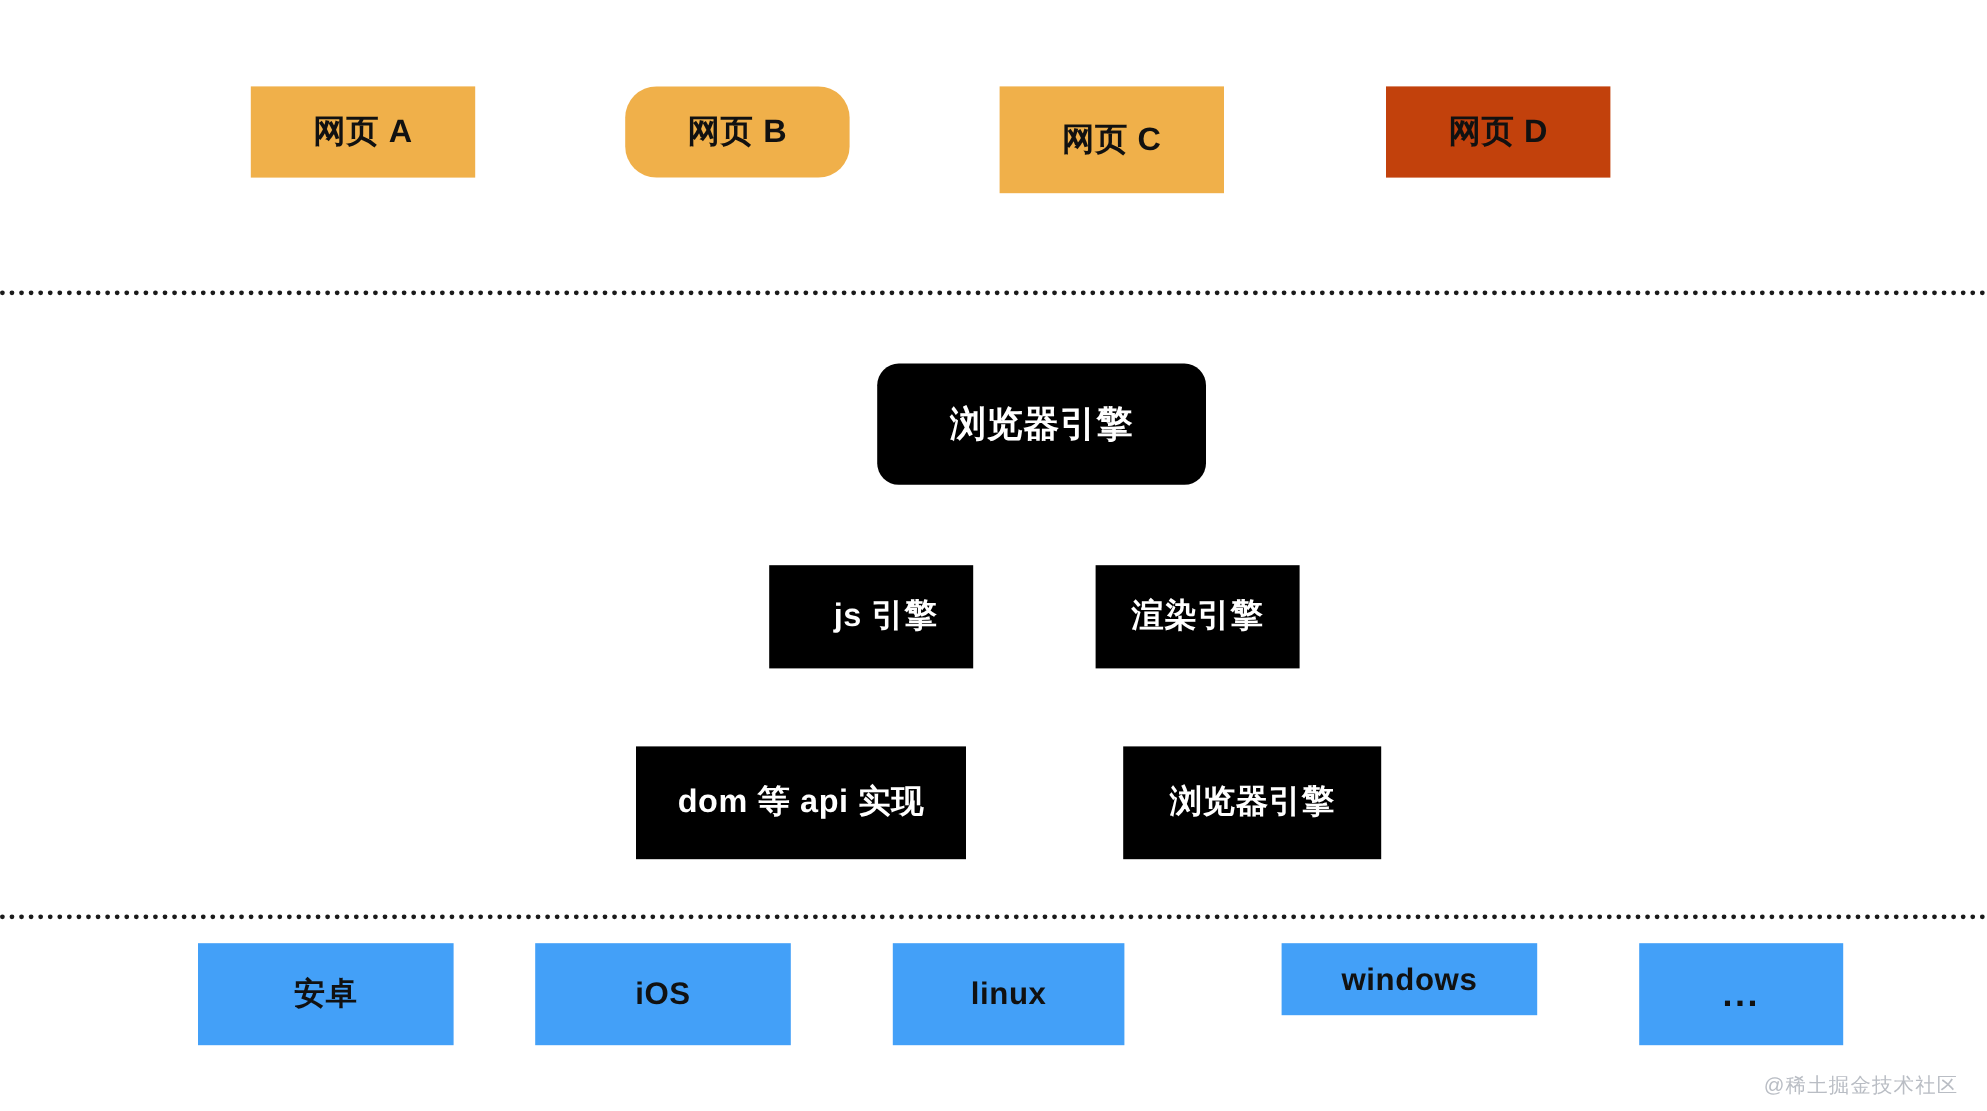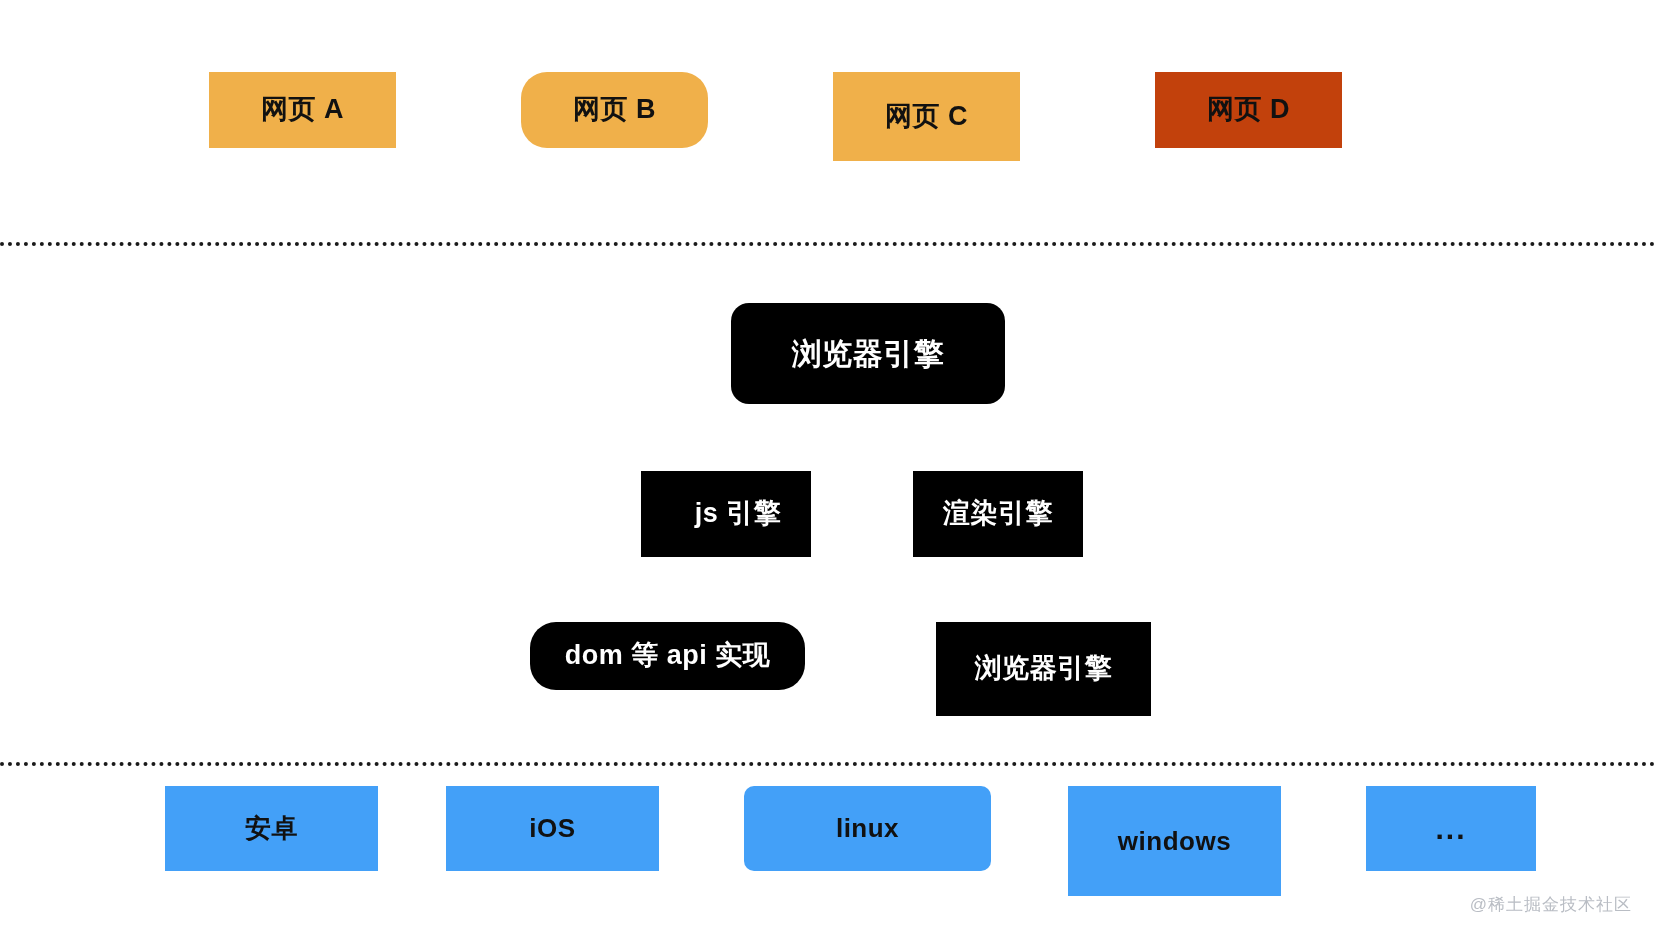--- a/index.html
+++ b/index.html
@@ -96,41 +96,41 @@
       <span>浏览器引擎</span>
     </div>
 
     <div class="box box-engine engine-l2" style="left: 641px; top: 471px; width: 170px; height: 86px; background: rgb(0, 0, 0); color: rgb(255, 255, 255); padding-left: 24px;">
       <span>js 引擎</span>
     </div>
     <div class="box box-engine engine-l2" style="left: 913px; top: 471px; width: 170px; height: 86px; background: rgb(0, 0, 0); color: rgb(255, 255, 255);">
       <span>渲染引擎</span>
     </div>
 
-    <div class="box box-engine engine-l3" style="left: 530px; top: 622px; width: 275px; height: 68px; background: rgb(0, 0, 0); color: rgb(255, 255, 255); border-radius: 26px;">
+    <div class="box box-engine engine-l3" style="left: 530px; top: 622px; width: 275px; height: 94px; background: rgb(0, 0, 0); color: rgb(255, 255, 255);">
       <span>dom 等 api 实现</span>
     </div>
     <div class="box box-engine engine-l3" style="left: 936px; top: 622px; width: 215px; height: 94px; background: rgb(0, 0, 0); color: rgb(255, 255, 255);">
       <span>浏览器引擎</span>
     </div>
   </div>
 
   <div class="divider" style="top: 762px; border-top-color: rgb(26, 26, 26);"></div>
 
   <div>
     <div class="box box-os" style="left: 165px; top: 786px; width: 213px; height: 85px; background: rgb(67, 160, 248); color: rgb(17, 17, 17);">
       <span>安卓</span>
     </div>
     <div class="box box-os" style="left: 446px; top: 786px; width: 213px; height: 85px; background: rgb(67, 160, 248); color: rgb(17, 17, 17);">
       <span>iOS</span>
     </div>
-    <div class="box box-os" style="left: 744px; top: 786px; width: 247px; height: 85px; background: rgb(67, 160, 248); color: rgb(17, 17, 17); border-radius: 10px;">
+    <div class="box box-os" style="left: 744px; top: 786px; width: 193px; height: 85px; background: rgb(67, 160, 248); color: rgb(17, 17, 17);">
       <span>linux</span>
     </div>
-    <div class="box box-os" style="left: 1068px; top: 786px; width: 213px; height: 110px; background: rgb(67, 160, 248); color: rgb(17, 17, 17);">
+    <div class="box box-os" style="left: 1068px; top: 786px; width: 213px; height: 60px; background: rgb(67, 160, 248); color: rgb(17, 17, 17);">
       <span>windows</span>
     </div>
     <div class="box box-os ellipsis" style="left: 1366px; top: 786px; width: 170px; height: 85px; background: rgb(67, 160, 248); color: rgb(17, 17, 17);">
       <span>...</span>
     </div>
   </div>
 
   <div class="watermark" style="color: rgb(185, 189, 196);">@稀土掘金技术社区</div>
 
 </div>

